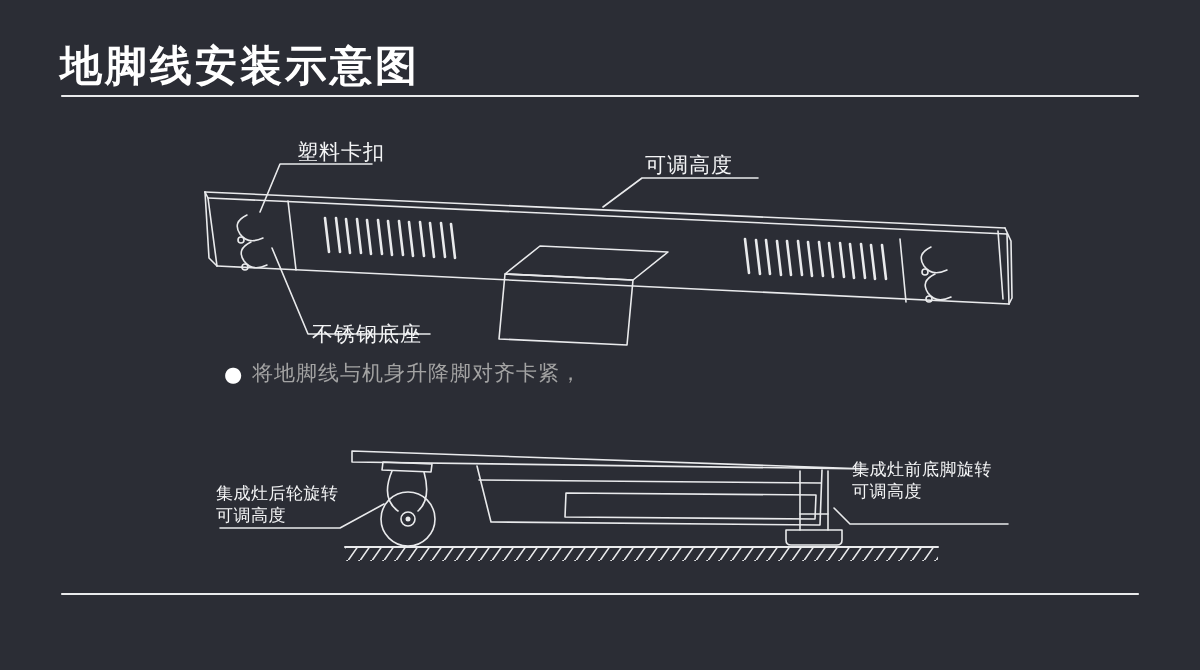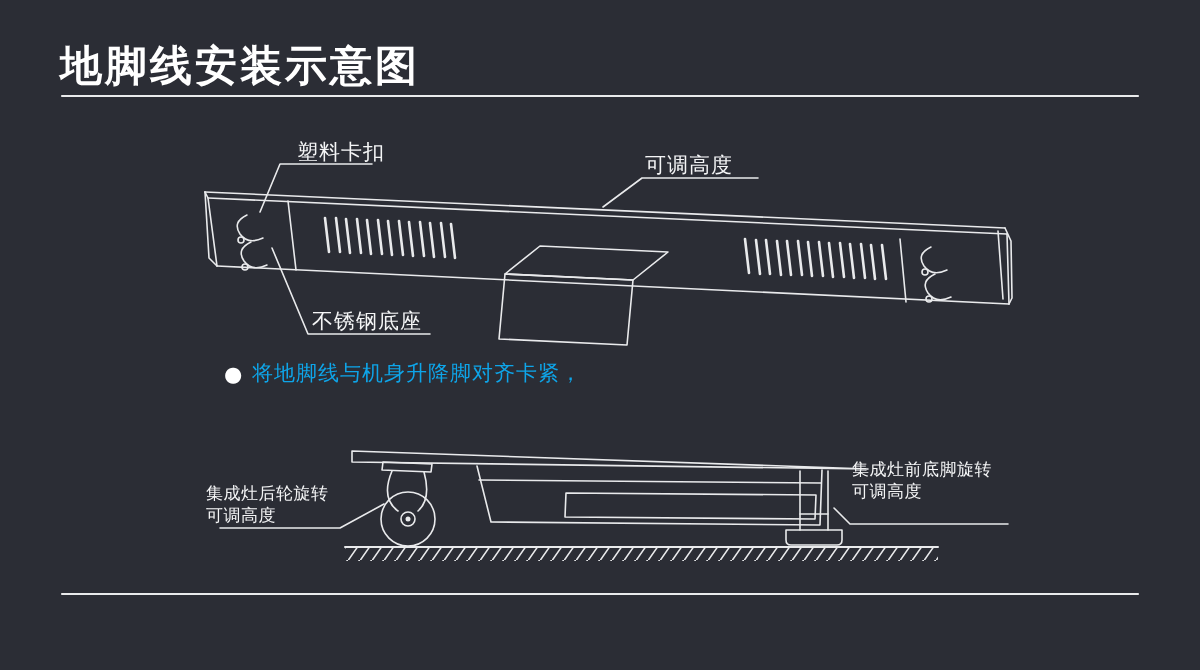--- a/index.html
+++ b/index.html
@@ -21,21 +21,21 @@
   }
   .label{
     position:absolute;font-size:21px;letter-spacing:1px;color:#f4f5f6;white-space:nowrap;
   }
   .label.small{font-size:17px;line-height:22px;letter-spacing:0.5px;}
   .bullet{
     position:absolute;left:224px;top:362px;font-size:21px;color:#ffffff;
   }
   .instr{
     position:absolute;left:252px;top:360px;
-    font-size:21px;line-height:27px;letter-spacing:1px;color:#0ea5e9;white-space:nowrap;
+    font-size:21px;line-height:27px;letter-spacing:1px;color:#a3a3a3;white-space:nowrap;
   }
 </style>
 </head>
 <body>
 
 <div class="page">
 
   <svg width="1200" height="670" viewBox="0 0 1200 670">
     <defs>
       <pattern id="hatch" width="12" height="16" patternUnits="userSpaceOnUse">
@@ -127,28 +127,28 @@
     <g>
       <path d="M220,528 L340,528 L384,504"></path>
       <path d="M1008,524 L850,524 L834,508"></path>
     </g>
   </svg>
 
   <h1 class="title">地脚线安装示意图</h1>
 
   <div class="label" style="left:297px;top:138px">塑料卡扣</div>
   <div class="label" style="left:645px;top:151px">可调高度</div>
-  <div class="label" style="left:312px;top:307px">不锈钢底座</div>
+  <div class="label" style="left:312px;top:320px">不锈钢底座</div>
 
   <span class="bullet">●</span>
   <div class="instr">
     <div>将地脚线与机身升降脚对齐卡紧，</div>
   </div>
 
-  <div class="label small" style="left:206px;top:482px">
+  <div class="label small" style="left:216px;top:482px">
     <div>集成灶后轮旋转</div>
     <div>可调高度</div>
   </div>
 
   <div class="label small" style="left:852px;top:458px">
     <div>集成灶前底脚旋转</div>
     <div>可调高度</div>
   </div>
 
 </div>

